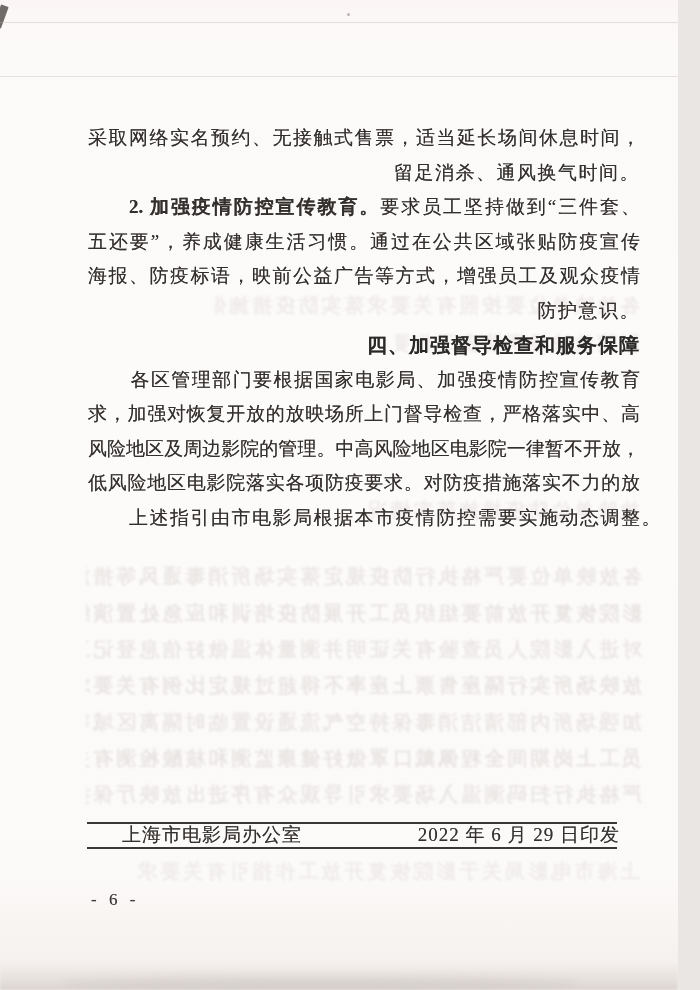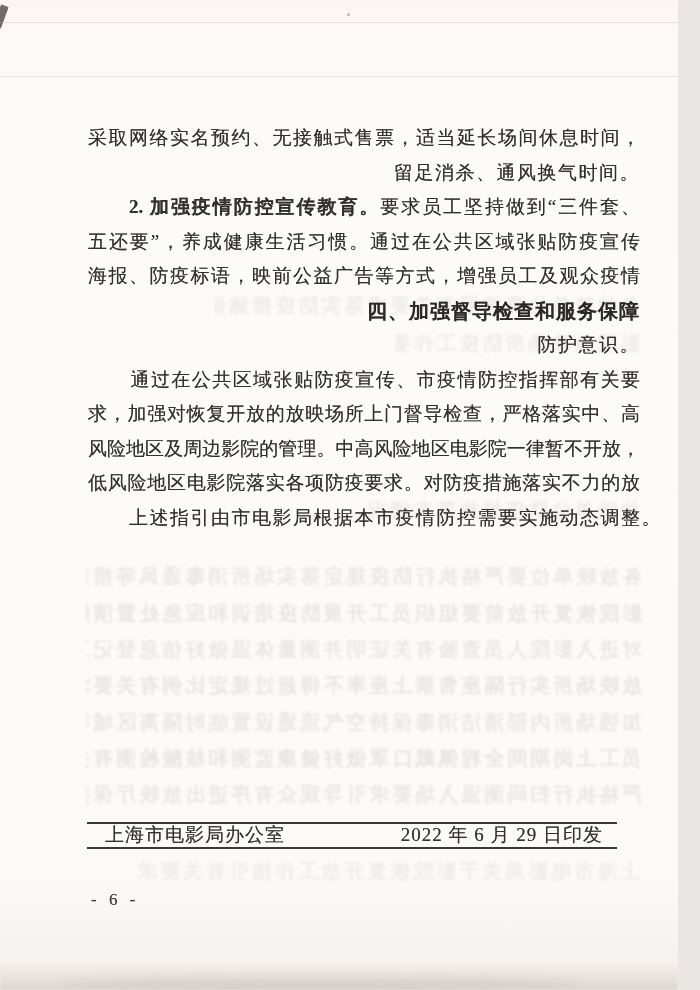--- a/index.html
+++ b/index.html
@@ -50,21 +50,21 @@
   .lead{font-weight:700;font-family:Liberation Serif, serif;}
   .heading{
     font-family:"Liberation Sans","DejaVu Sans",sans-serif;
     font-weight:700;font-size:20px;letter-spacing:1px;color:#2b2927;
   }
   
   .rule{position:absolute;left:87px;width:530px;background:#3b3734;}
   .rule-top{top:822px;height:2px;}
   .rule-bottom{top:847px;height:2px;}
   .footer-row{
-    position:absolute;left:87px;top:823px;width:530px;height:24px;
+    position:absolute;left:104px;top:823px;width:530px;height:24px;
     display:flex;justify-content:space-between;align-items:center;
     font-size:19px;color:#35312e;letter-spacing:1px;
     text-shadow:0 0 .4px rgba(51,47,45,.6);
   }
   .footer-issuer{padding-left:18px;}
   .footer-date{padding-right:14px;}
   .page-number{
     position:absolute;left:91px;top:890px;font-size:17px;letter-spacing:4px;
     color:#3d3a38;text-shadow:0 0 .4px rgba(61,58,56,.6);
   }
@@ -91,25 +91,25 @@
   <div class="ghost g9">严格执行扫码测温入场要求引导观众有序进出放映厅保持距离</div>
   <div class="ghost g10">上海市电影局关于影院恢复开放工作指引有关要求</div>
 
   <div class="body-block">
     <div class="bline j">采取网络实名预约、无接触式售票，适当延长场间休息时间，</div>
     <div class="bline">留足消杀、通风换气时间。</div>
 
     <div class="bline j"><span class="ind"></span><span class="lead">2. 加强疫情防控宣传教育。</span><span>要求员工坚持做到“三件套、</span></div>
     <div class="bline j">五还要”，养成健康生活习惯。通过在公共区域张贴防疫宣传</div>
     <div class="bline j">海报、防疫标语，映前公益广告等方式，增强员工及观众疫情</div>
+    <div class="bline">防护意识。</div>
+
     <div class="bline"><span class="ind"></span><span class="heading">四、加强督导检查和服务保障</span></div>
 
-    <div class="bline">防护意识。</div>
-
-    <div class="bline j"><span class="ind"></span><span>通过在公共区域张贴防疫宣传、市疫情防控指挥部有关要</span></div>
+    <div class="bline j"><span class="ind"></span><span>各区管理部门要根据国家电影局、加强疫情防控宣传教育</span></div>
     <div class="bline j">求，加强对恢复开放的放映场所上门督导检查，严格落实中、高</div>
     <div class="bline j">风险地区及周边影院的管理。中高风险地区电影院一律暂不开放，</div>
     <div class="bline j">低风险地区电影院落实各项防疫要求。对防疫措施落实不力的放</div>
 
     <div class="bline"><span class="ind"></span><span>上述指引由市电影局根据本市疫情防控需要实施动态调整。</span></div>
   </div>
 
   <div class="rule rule-top"></div>
   <div class="footer-row">
     <span class="footer-issuer">上海市电影局办公室</span>

